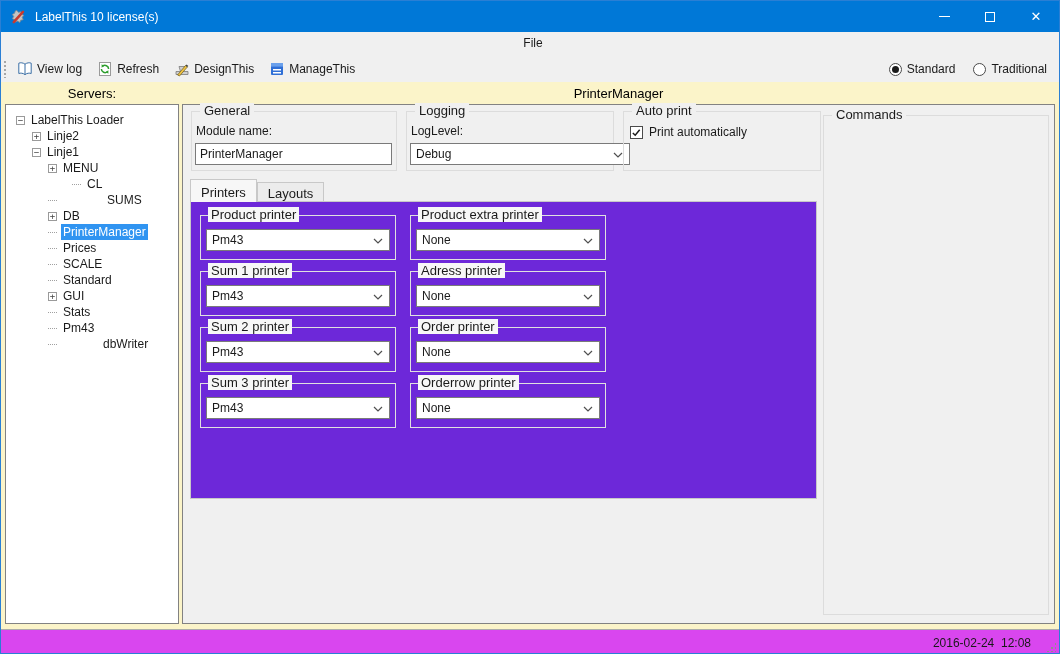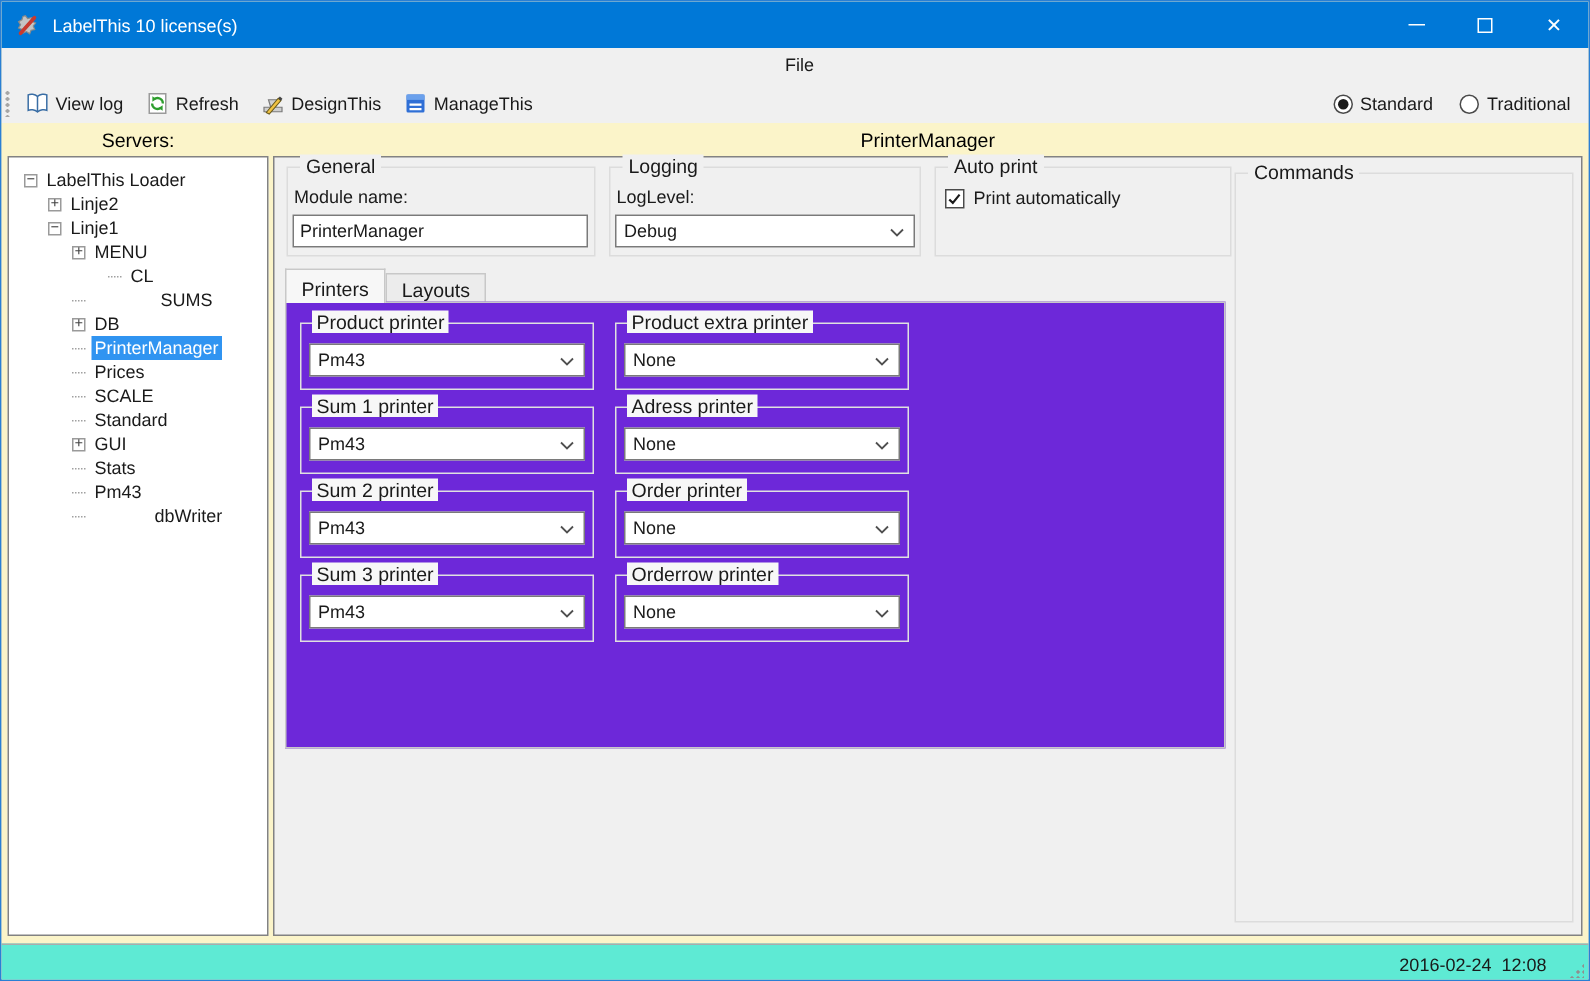--- a/index.html
+++ b/index.html
@@ -62,41 +62,41 @@
   .gb-logging  { left:223px; top:6px; width:208px; height:60px; }
   .gb-autoprint{ left:440px; top:6px; width:198px; height:60px; }
   .gb-commands { left:640px; top:10px; width:226px; height:500px; }
   .fld-label { position:absolute; left:4px; top:12px; font-size:12px; }
   .textbox { position:absolute; left:3px; top:31px; width:197px; height:22px;
              border:1px solid #7a7a7a; background:#fff; font:12px "Liberation Sans", sans-serif;
              padding:0 4px; color:#1a1a1a; }
   .dropdown { background:#fff; border:1px solid #7a7a7a; height:22px; display:flex;
               align-items:center; padding-left:5px; position:relative; }
   .dropdown .chev { position:absolute; right:6px; top:8px; width:10px; height:6px; display:inline-flex; }
-  .dd-loglevel { position:absolute; left:3px; top:31px; width:200px; }
+  .dd-loglevel { position:absolute; left:3px; top:31px; width:220px; }
   .chk-row { position:absolute; left:6px; top:13px; display:flex; align-items:center; gap:6px; }
   .checkbox { width:13px; height:13px; border:1px solid #4a4a4a; background:#fff; display:inline-flex;
               align-items:center; justify-content:center; }
 
   
   .tabctl { position:absolute; left:7px; top:74px; width:627px; height:320px; }
   .tabstrip { display:flex; height:23px; align-items:flex-end; }
   .tab { padding:3px 10px 4px 10px; font-size:13px; border:1px solid #c8c8c8; border-bottom:none;
          background:#ececec; color:#1a1a1a; margin-right:0; height:20px; }
   .tab.active { background:#f7f7f7; height:23px; position:relative; z-index:2; padding-top:5px; }
   .tabpage { position:absolute; left:0; top:22px; width:627px; height:298px;
              background:#6d28d9; border:1px solid #c8c8c8; z-index:1; }
   .pgrid { position:absolute; left:9px; top:13px; display:grid;
            grid-template-columns:196px 196px; column-gap:14px; row-gap:11px; }
   .pgroup { position:relative; width:196px; height:45px; border:1px solid #e0e0e0; }
   .pgroup .cap { position:absolute; top:-9px; left:7px; background:#f7f7f7; padding:0 3px; font-size:13px; }
   .pgroup .dropdown { position:absolute; left:5px; top:13px; width:184px; }
 
   
-  .statusbar { position:absolute; left:0; top:628px; width:100%; height:26px; background:#5eead4;
+  .statusbar { position:absolute; left:0; top:628px; width:100%; height:26px; background:#d946ef;
                border-top:1px solid #ababab; }
   .status-datetime { position:absolute; right:28px; top:6px; white-space:pre; }
   .grip-corner { position:absolute; right:3px; bottom:3px; width:10px; height:10px;
                  background-image:radial-gradient(#8f8f8f 36%, transparent 40%);
                  background-size:4px 4px; clip-path:polygon(100% 0, 100% 100%, 0 100%); }
 </style>
 </head>
 <body>
 
 <div class="window">

